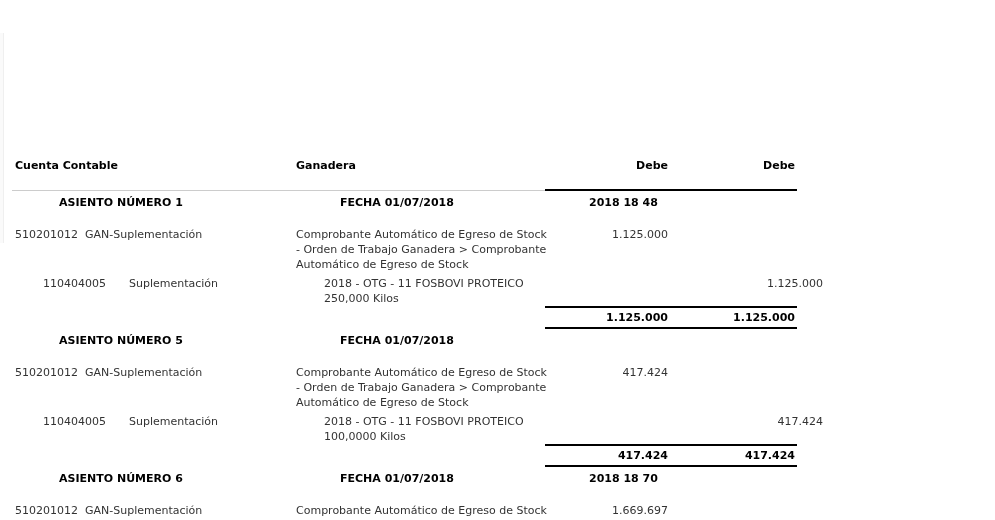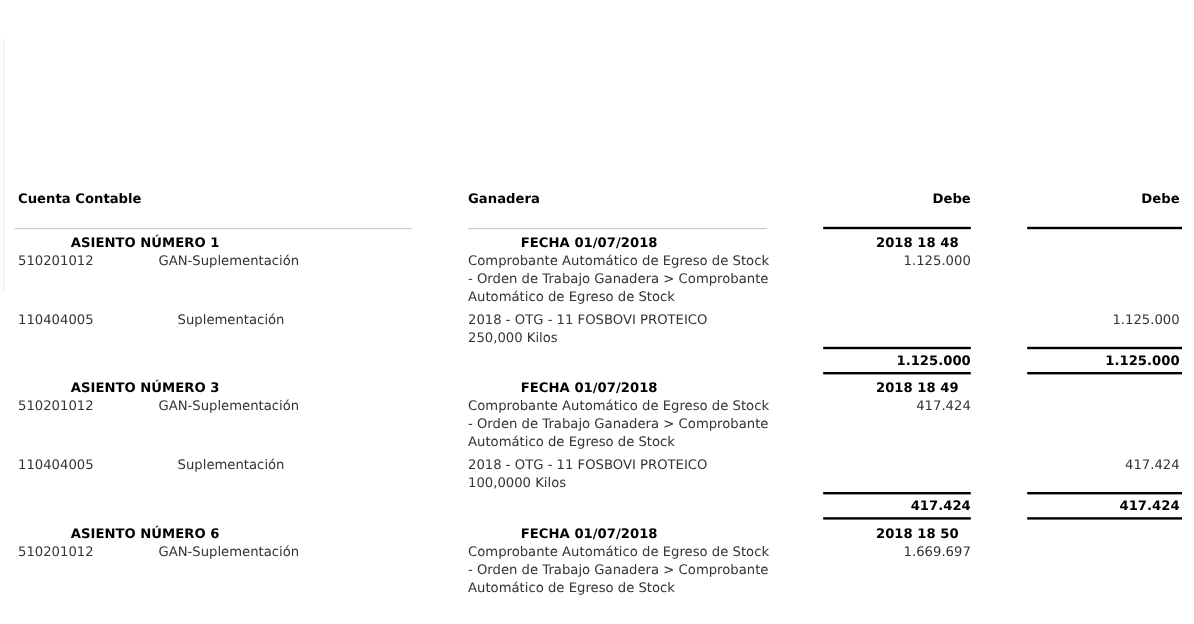--- a/index.html
+++ b/index.html
@@ -13,34 +13,33 @@
   .left-strip{
     position:absolute;left:0;top:33px;width:3px;height:210px;
     background:#fafafa;border-right:1px solid #efefef;
   }
   .report{
     position:absolute;left:12px;top:158px;width:785px;
   }
   .row{
     display:grid;
     grid-template-columns:73px 211px 249px 123px 129px;
-    gap:47px;
   }
   .c{min-height:15px;}
   .pl3{padding-left:3px;}
   .sp12{grid-column:1/3;}
   .sp13{grid-column:1/4;}
   .ts{grid-column:4/6;text-align:left;}
   .num{text-align:right;}
   .c5{padding-right:2px;}
   .hdr-left{border-bottom:1px solid #cccccc;padding-bottom:3px;}
   .hdr-right{border-bottom:2px solid #000000;padding-bottom:16px;}
   .title-row{margin-top:4px;margin-left:44px;}
-  .acct-row{margin-top:0;}
-  .acct-row.second{margin-top:4px;}
+  .acct-row{margin-top:17px;}
+  .acct-row.second{margin-top:4px;margin-left:28px;}
   .name.indent{padding-left:16px;}
   .detail{white-space:pre;}
   .tot{
     border-top:2px solid #000000;border-bottom:2px solid #000000;
     padding-top:2px;padding-bottom:2px;
   }
 </style>
 </head>
 <body>
 
@@ -80,23 +79,22 @@
     </div>
     <div class="row">
       <div class="c sp13"></div>
       <div class="c num b tot">1.125.000</div>
       <div class="c num c5 b tot">1.125.000</div>
     </div>
   </div>
 
   <div>
     <div class="row title-row">
-      <div class="c sp12 pl3 b">ASIENTO NÚMERO 3</div>
+      <div class="c sp12 pl3 b">ASIENTO NÚMERO 5</div>
       <div class="c b">FECHA 01/07/2018</div>
-      <div class="c ts b">2018 18 49</div>
     </div>
     <div class="row acct-row">
       <div class="c pl3">510201012</div>
       <div class="c name">GAN-Suplementación</div>
       <div class="c detail">Comprobante Automático de Egreso de Stock
 - Orden de Trabajo Ganadera &gt; Comprobante
 Automático de Egreso de Stock</div>
       <div class="c num">417.424</div>
       <div class="c num c5"></div>
     </div>
@@ -112,21 +110,21 @@
       <div class="c sp13"></div>
       <div class="c num b tot">417.424</div>
       <div class="c num c5 b tot">417.424</div>
     </div>
   </div>
 
   <div>
     <div class="row title-row">
       <div class="c sp12 pl3 b">ASIENTO NÚMERO 6</div>
       <div class="c b">FECHA 01/07/2018</div>
-      <div class="c ts b">2018 18 50</div>
+      <div class="c ts b">2018 18 70</div>
     </div>
     <div class="row acct-row">
       <div class="c pl3">510201012</div>
       <div class="c name">GAN-Suplementación</div>
       <div class="c detail">Comprobante Automático de Egreso de Stock
 - Orden de Trabajo Ganadera &gt; Comprobante
 Automático de Egreso de Stock</div>
       <div class="c num">1.669.697</div>
       <div class="c num c5"></div>
     </div>

